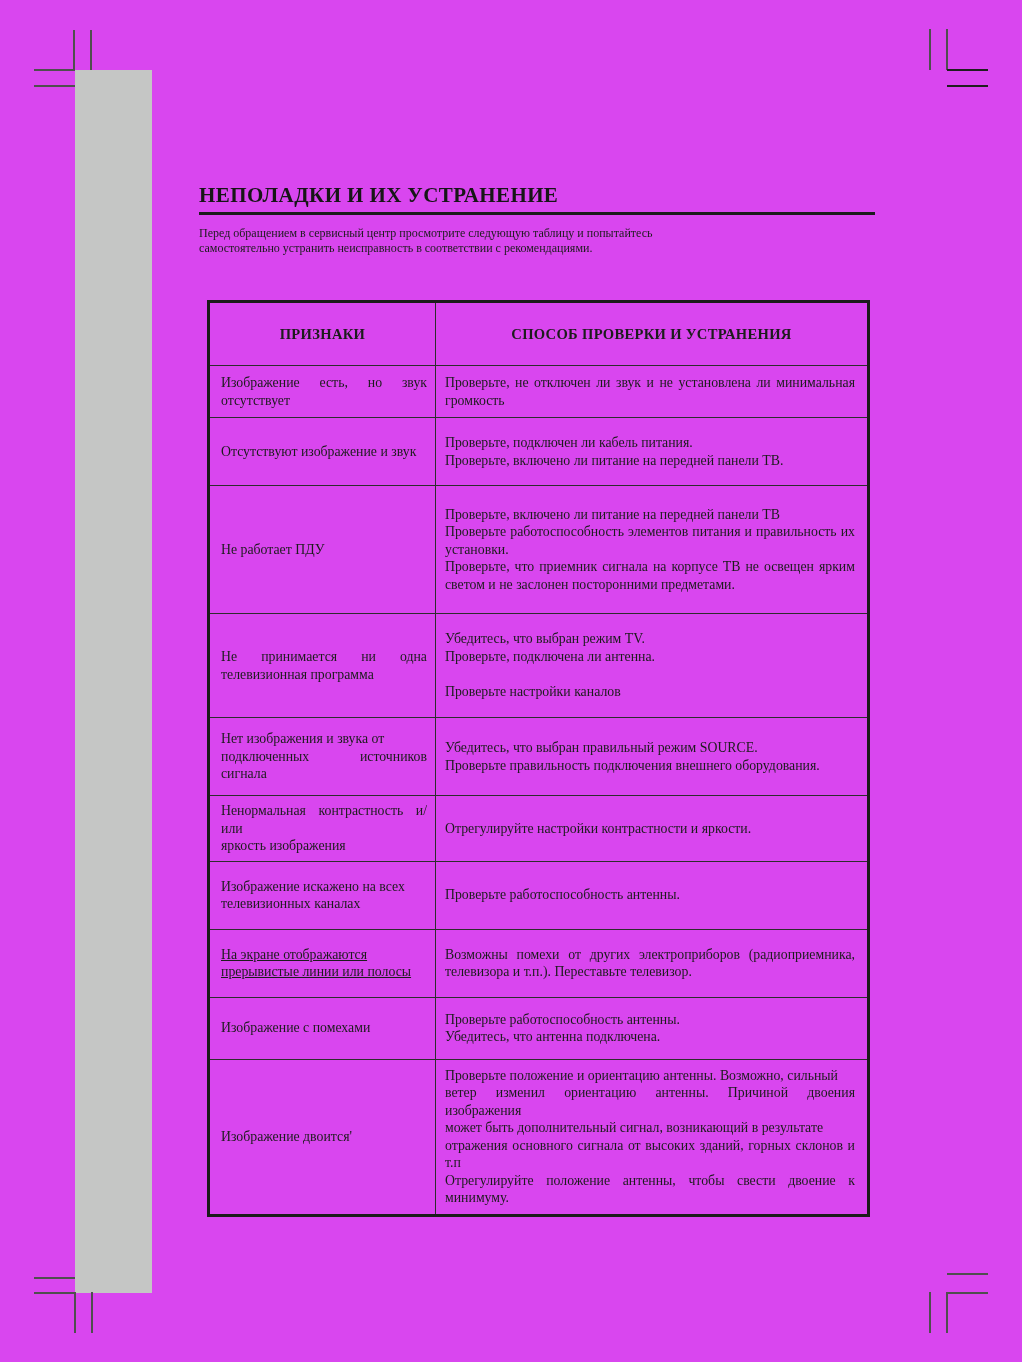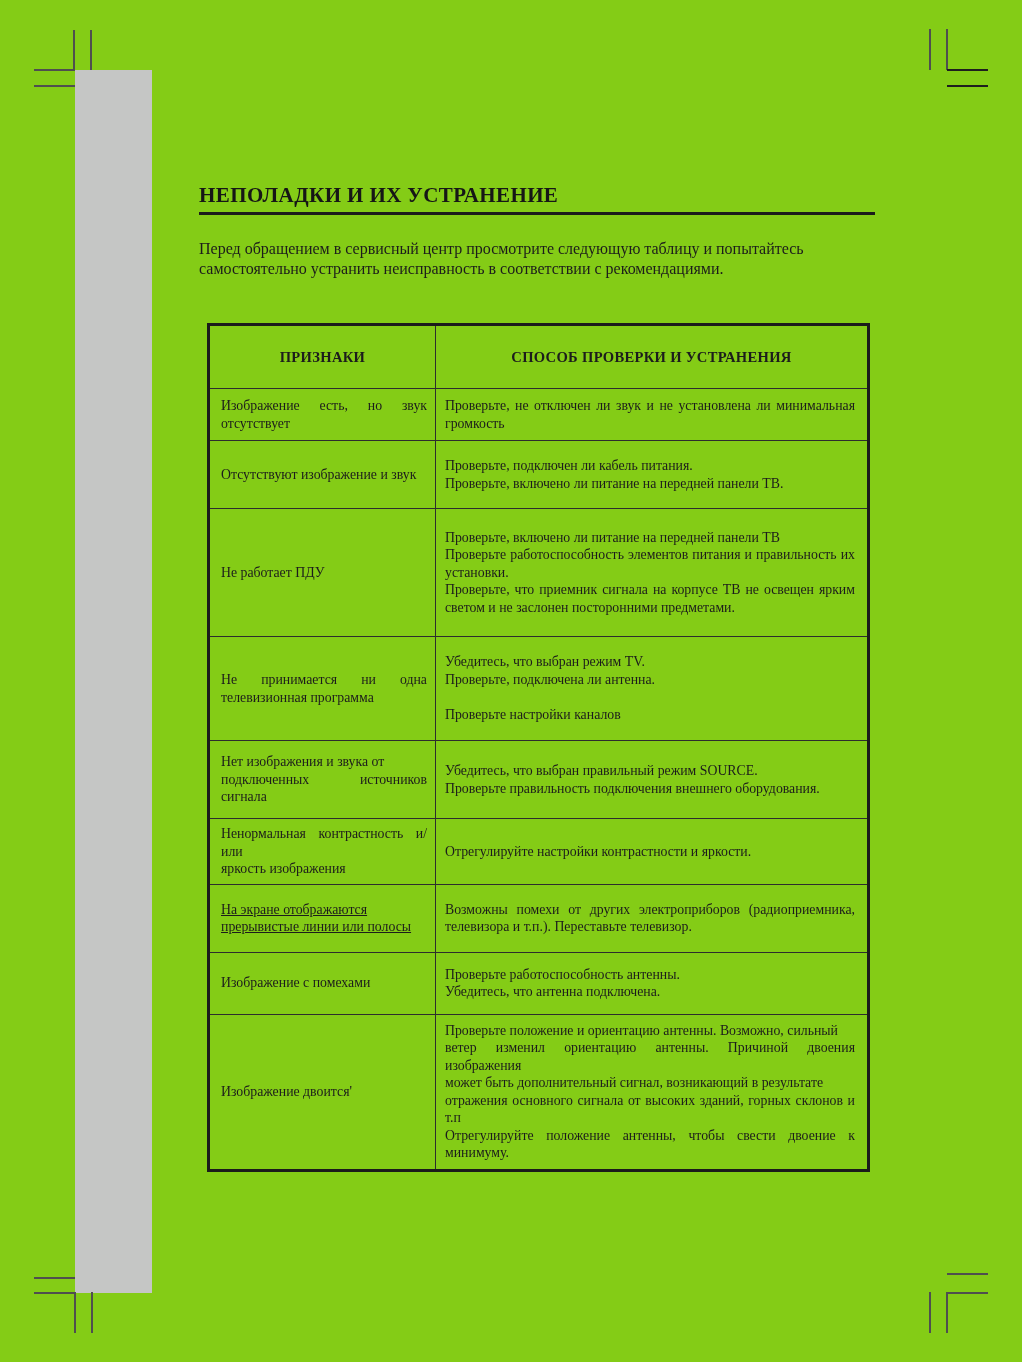--- a/index.html
+++ b/index.html
@@ -1,20 +1,20 @@
 <!DOCTYPE html>
 <html><head>
 <meta charset="utf-8">
 <style>
   html, body { margin: 0; padding: 0; background: #ffffff; }
   .page {
     position: relative;
     width: 1022px;
     height: 1362px;
-    background: #84cc16;
+    background: #d946ef;
     font-family: "Liberation Serif", "DejaVu Serif", serif;
     color: #1c1c1c;
     overflow: hidden;
   }
   .graybar {
     position: absolute;
     left: 75px; top: 70px;
     width: 77px; height: 1223px;
     background: #c5c6c5;
   }
@@ -51,22 +51,22 @@
     margin: 0;
     letter-spacing: 0.4px;
     color: #161616;
   }
   .title-rule {
     margin-top: 4px;
     height: 0;
     border-top: 3px solid #1b1b1b;
   }
   .intro {
-    margin-top: 24px;
-    font-size: 16px;
+    margin-top: 11px;
+    font-size: 12px;
     line-height: 1.25;
     white-space: pre-line;
   }
   .warning {
     margin-top: 19px;
     padding-left: 4px;
     font-size: 14.6px;
     font-weight: 700;
   }
   table.trouble {
@@ -177,20 +177,25 @@
 подключенных источников сигнала</td>
             <td class="remedy">Убедитесь, что выбран правильный режим SOURCE.
 Проверьте правильность подключения внешнего оборудования.</td>
           </tr>
           <tr>
             <td class="symptom" style="height: 38px;">Ненормальная контрастность и/или
 яркость изображения</td>
             <td class="remedy">Отрегулируйте настройки контрастности и яркости.</td>
           </tr>
           <tr>
+            <td class="symptom" style="height: 55px;">Изображение искажено на всех
+телевизионных каналах</td>
+            <td class="remedy">Проверьте работоспособность антенны.</td>
+          </tr>
+          <tr>
             <td class="symptom" style="height: 55px; text-decoration: underline;">На экране отображаются
 прерывистые линии или полосы</td>
             <td class="remedy">Возможны помехи от других электроприборов (радиоприемника, телевизора и т.п.). Переставьте телевизор.</td>
           </tr>
           <tr>
             <td class="symptom" style="height: 49px;">Изображение с помехами</td>
             <td class="remedy">Проверьте работоспособность антенны.
 Убедитесь, что антенна подключена.</td>
           </tr>
           <tr>

